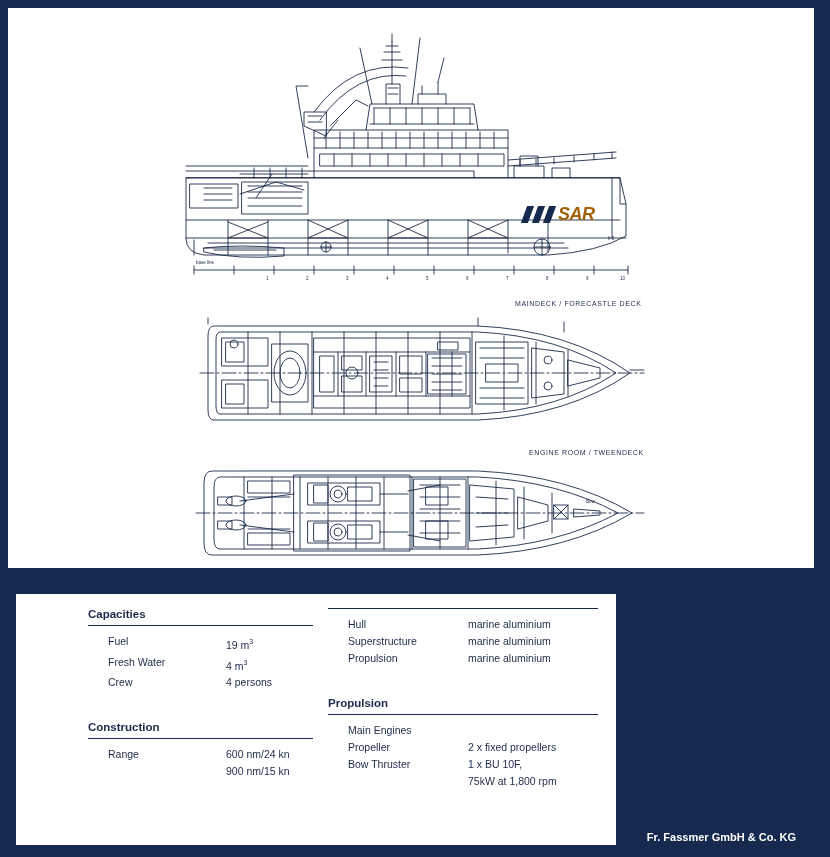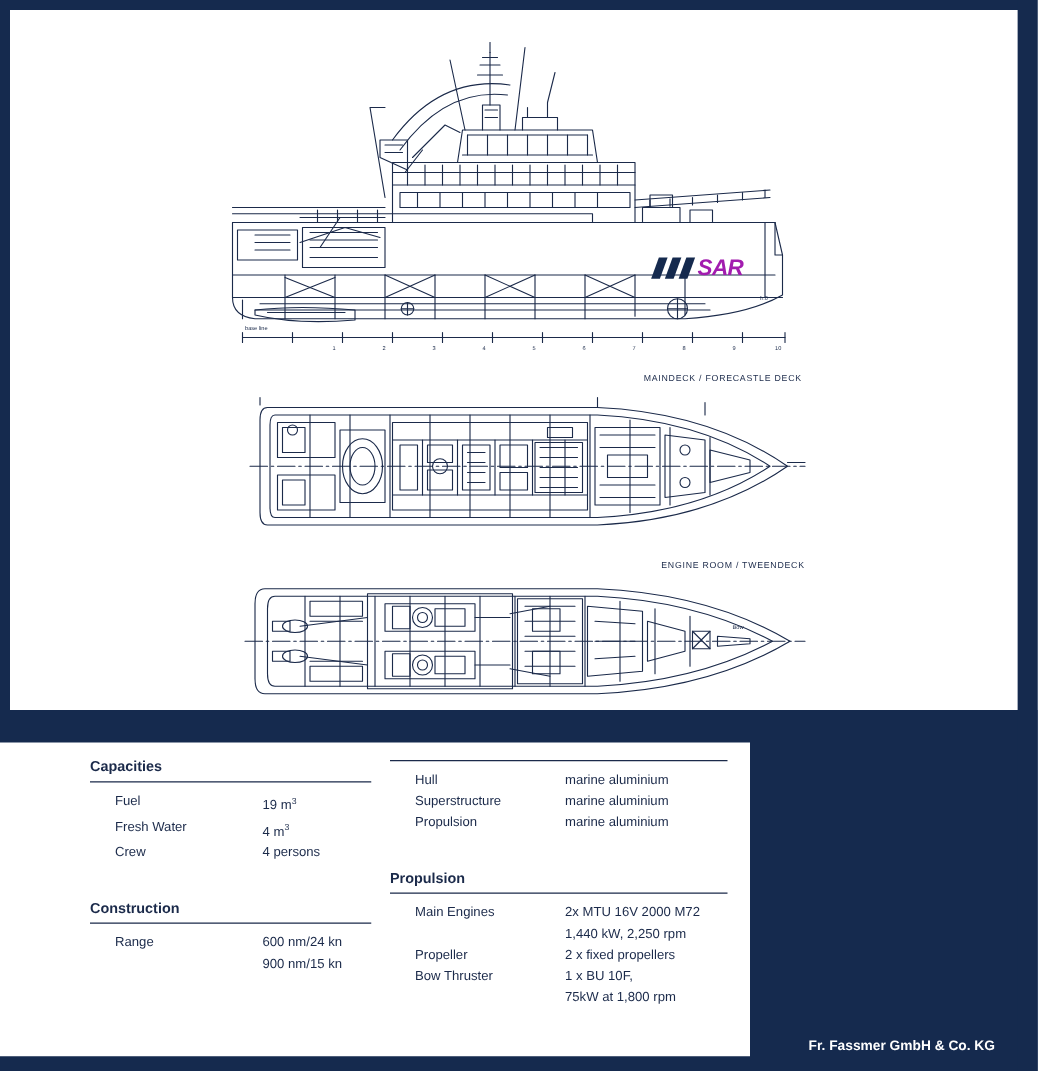--- a/index.html
+++ b/index.html
@@ -40,21 +40,21 @@
   .bottom-navy {
     position: absolute;
     left: 0;
     top: 568px;
     width: 830px;
     height: 289px;
     background: #152a4e;
   }
   .spec-panel {
     position: absolute;
-    left: 0px;
+    left: 16px;
     top: 594px;
     width: 600px;
     height: 251px;
     background: #ffffff;
   }
 
   
   .drawing-area {
     position: absolute;
     left: 8px;
@@ -101,21 +101,21 @@
   .sar-badge .s2 { left: 11px; }
   .sar-badge .s3 { left: 22px; }
   .sar-badge .sar-text {
     position: absolute;
     left: 34px;
     top: 0px;
     font-family: "Liberation Sans", sans-serif;
     font-weight: bold;
     font-style: italic;
     font-size: 18px;
-    color: #a21caf;
+    color: #a16207;
     letter-spacing: -0.5px;
   }
 
   
   .spec-col {
     position: absolute;
     font-family: "Liberation Sans", sans-serif;
   }
   .spec-block { margin-bottom: 18px; }
   .spec-title {
@@ -455,24 +455,20 @@
           <span class="k">Propulsion</span>
           <span class="v">marine aluminium</span>
         </div>
       </div>
 
       <div class="spec-block" style="margin-top:30px;">
         <div class="spec-title">Propulsion</div>
         <div class="spec-rule"></div>
         <div class="spec-row">
           <span class="k">Main Engines</span>
-          <span class="v">
-            <span class="sub">2x MTU 16V 2000 M72</span>
-            <span class="sub">1,440 kW, 2,250 rpm</span>
-          </span>
         </div>
         <div class="spec-row">
           <span class="k">Propeller</span>
           <span class="v">2 x fixed propellers</span>
         </div>
         <div class="spec-row">
           <span class="k">Bow Thruster</span>
           <span class="v">
             <span class="sub">1 x BU 10F,</span>
             <span class="sub">75kW at 1,800 rpm</span>

